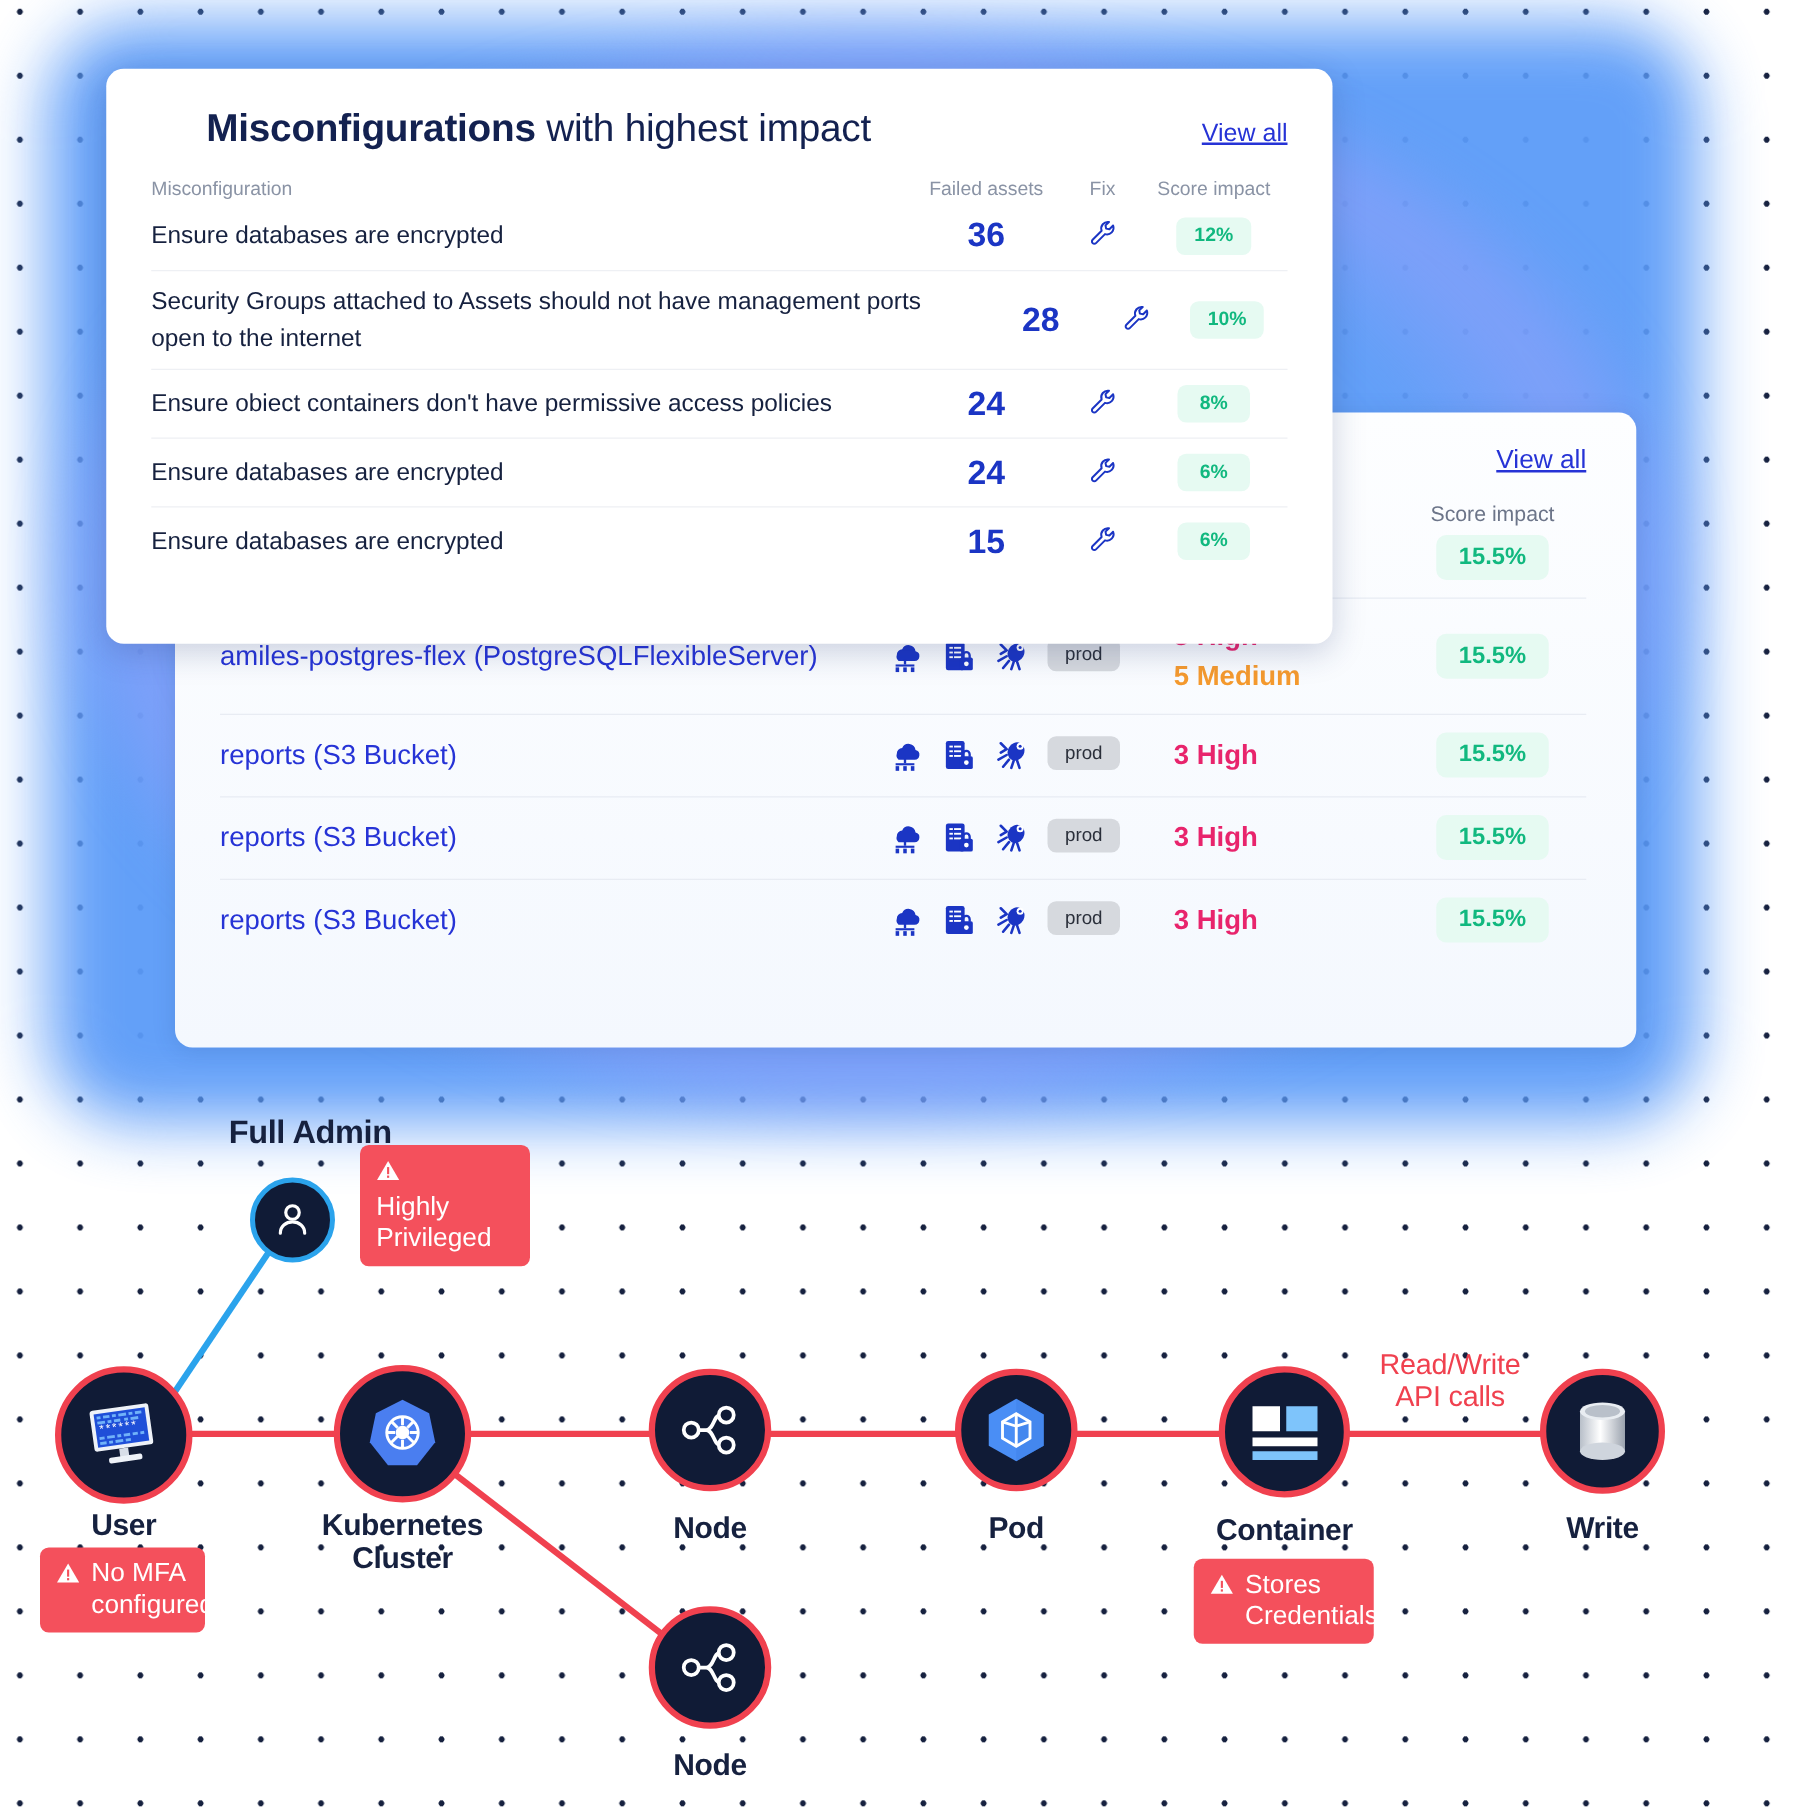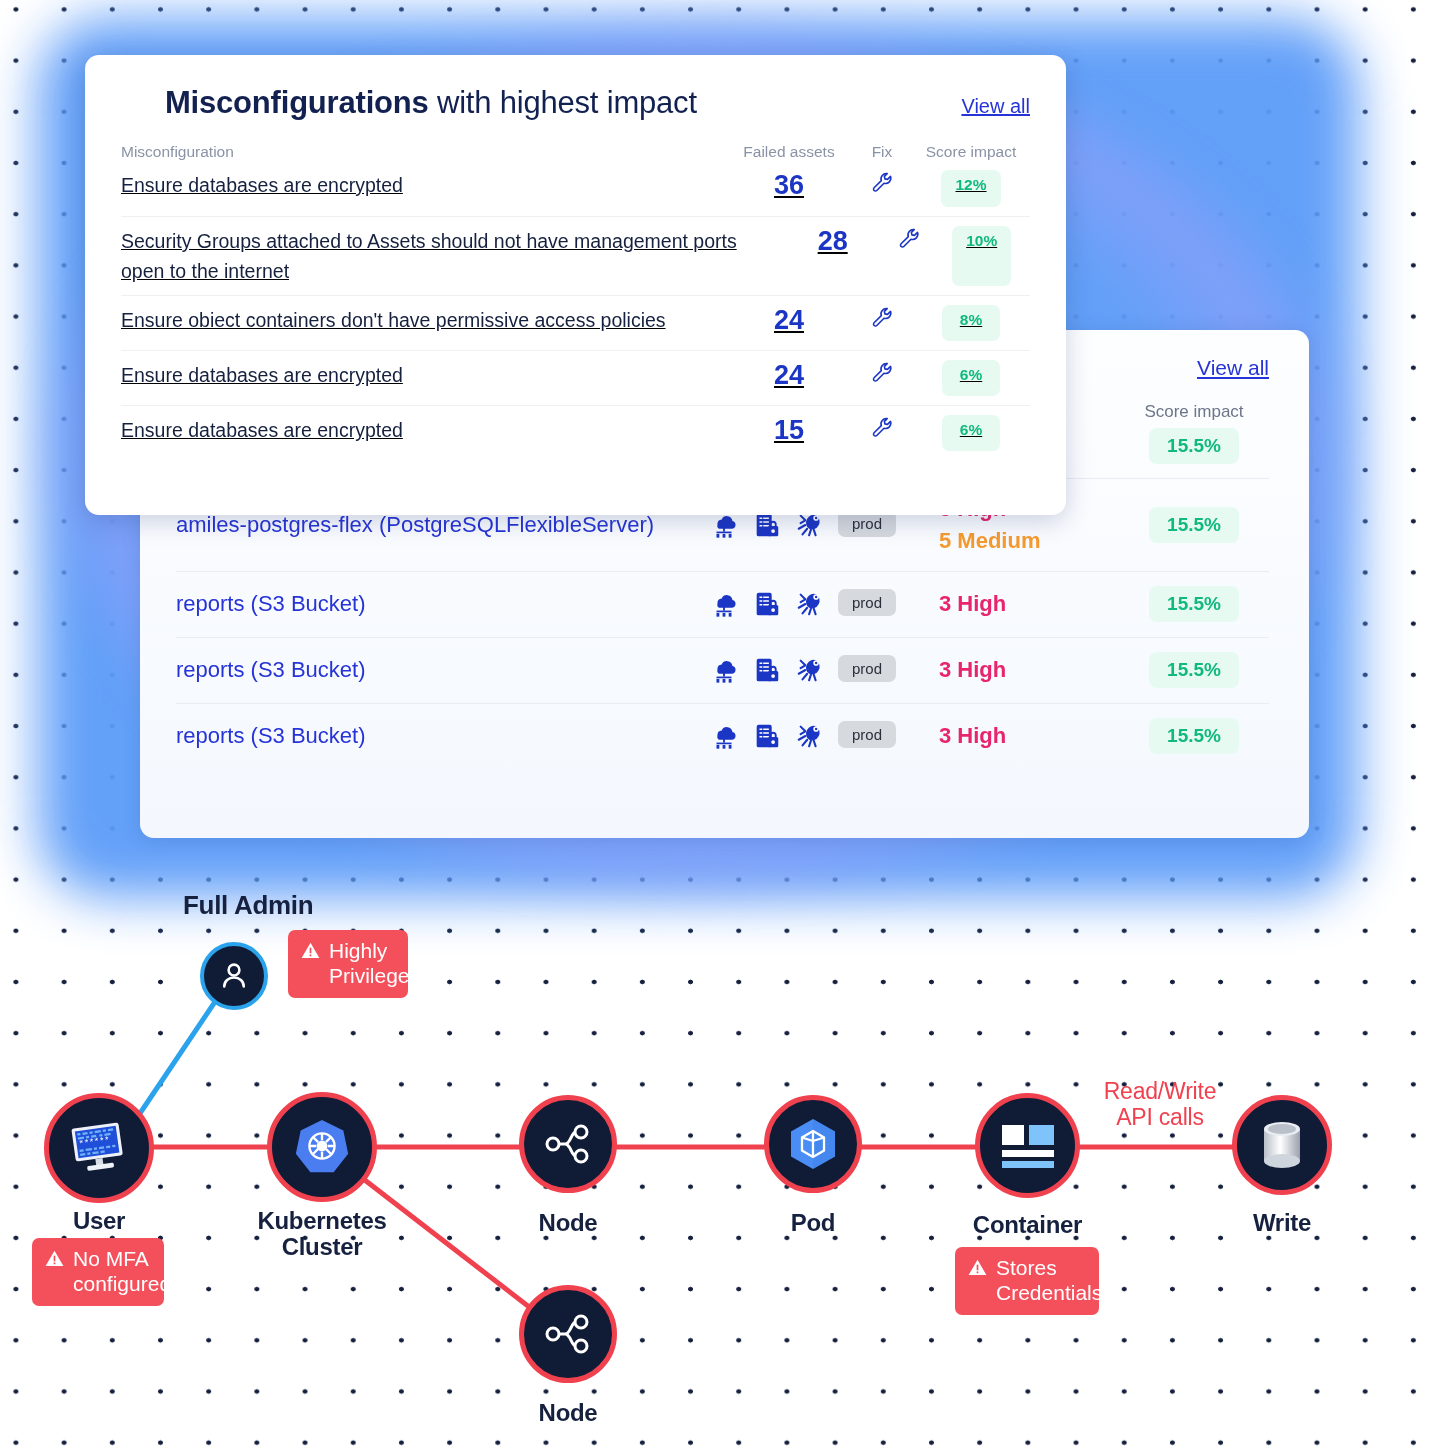--- a/index.html
+++ b/index.html
@@ -69,23 +69,23 @@
   .mc-colhead {
     display: flex; align-items: center;
     margin-top: 22px; font-size: 15.5px; color: #8a93a5;
   }
   .mc-colhead .c-name  { flex: 1 1 auto; }
   .mc-colhead .c-fail  { width: 126px; text-align: center; }
   .mc-colhead .c-fix   { width: 60px;  text-align: center; }
   .mc-colhead .c-score { width: 118px; text-align: center; }
 
   .mc-row {
-    display: flex; 
+    display: flex; align-items: center;
     border-top: 1px solid #eef0f4;
-    min-height: 55px; padding: 9px 0; text-decoration: underline;
+    min-height: 55px; padding: 9px 0;
   }
   .mc-row:first-of-type { border-top: none; }
   .mc-name  { flex: 1 1 auto; font-size: 19.5px; color: #16213f; line-height: 1.55; padding-right: 14px;}
   .mc-fail  { width: 126px; text-align: center; font-size: 27px; font-weight: 700; color: #1b35c4; }
   .mc-fix   { width: 60px;  text-align: center; }
   .mc-score { width: 118px; display: flex; justify-content: center; }
   .pillgreen {
     background: #e6faf2; color: #11b87f; font-size: 15.5px; font-weight: 600;
     border-radius: 7px; padding: 6px 14px; min-width: 58px; text-align: center;
   }
@@ -433,21 +433,21 @@
 
     <div class="gtitle" style="left:183px; top:30px;">Full Admin</div>
 
     <div class="gnode blue" style="left:200px; top:82px; width:68px; height:68px;">
       <svg width="36" height="36" viewBox="0 0 24 24">
         <circle cx="12" cy="8" r="3.6" fill="none" stroke="#fff" stroke-width="1.7"></circle>
         <path d="M5.5 19c0-3.6 2.9-6 6.5-6s6.5 2.4 6.5 6" fill="none" stroke="#fff" stroke-width="1.7" stroke-linecap="round"></path>
       </svg>
     </div>
 
-    <div class="alertbadge" style="left:288px; top:70px; width:120px;">
+    <div class="alertbadge" style="left:288px; top:56px; width:136px;flex-direction:column;">
       <svg class="tri" width="19" height="17" viewBox="0 0 20 18">
         <path d="M10 0.8 19.4 17H0.6z" fill="#fff"></path>
         <rect x="9.1" y="6" width="1.8" height="6" fill="#f4505c"></rect>
         <rect x="9.1" y="13.2" width="1.8" height="1.9" fill="#f4505c"></rect>
       </svg>
       <span>Highly Privileged</span>
     </div>
 
     <div class="gnode red" style="left:44px; top:1093px; width:110px; height:110px; top:233px;">
       <svg width="66" height="66" viewBox="0 0 64 64">

